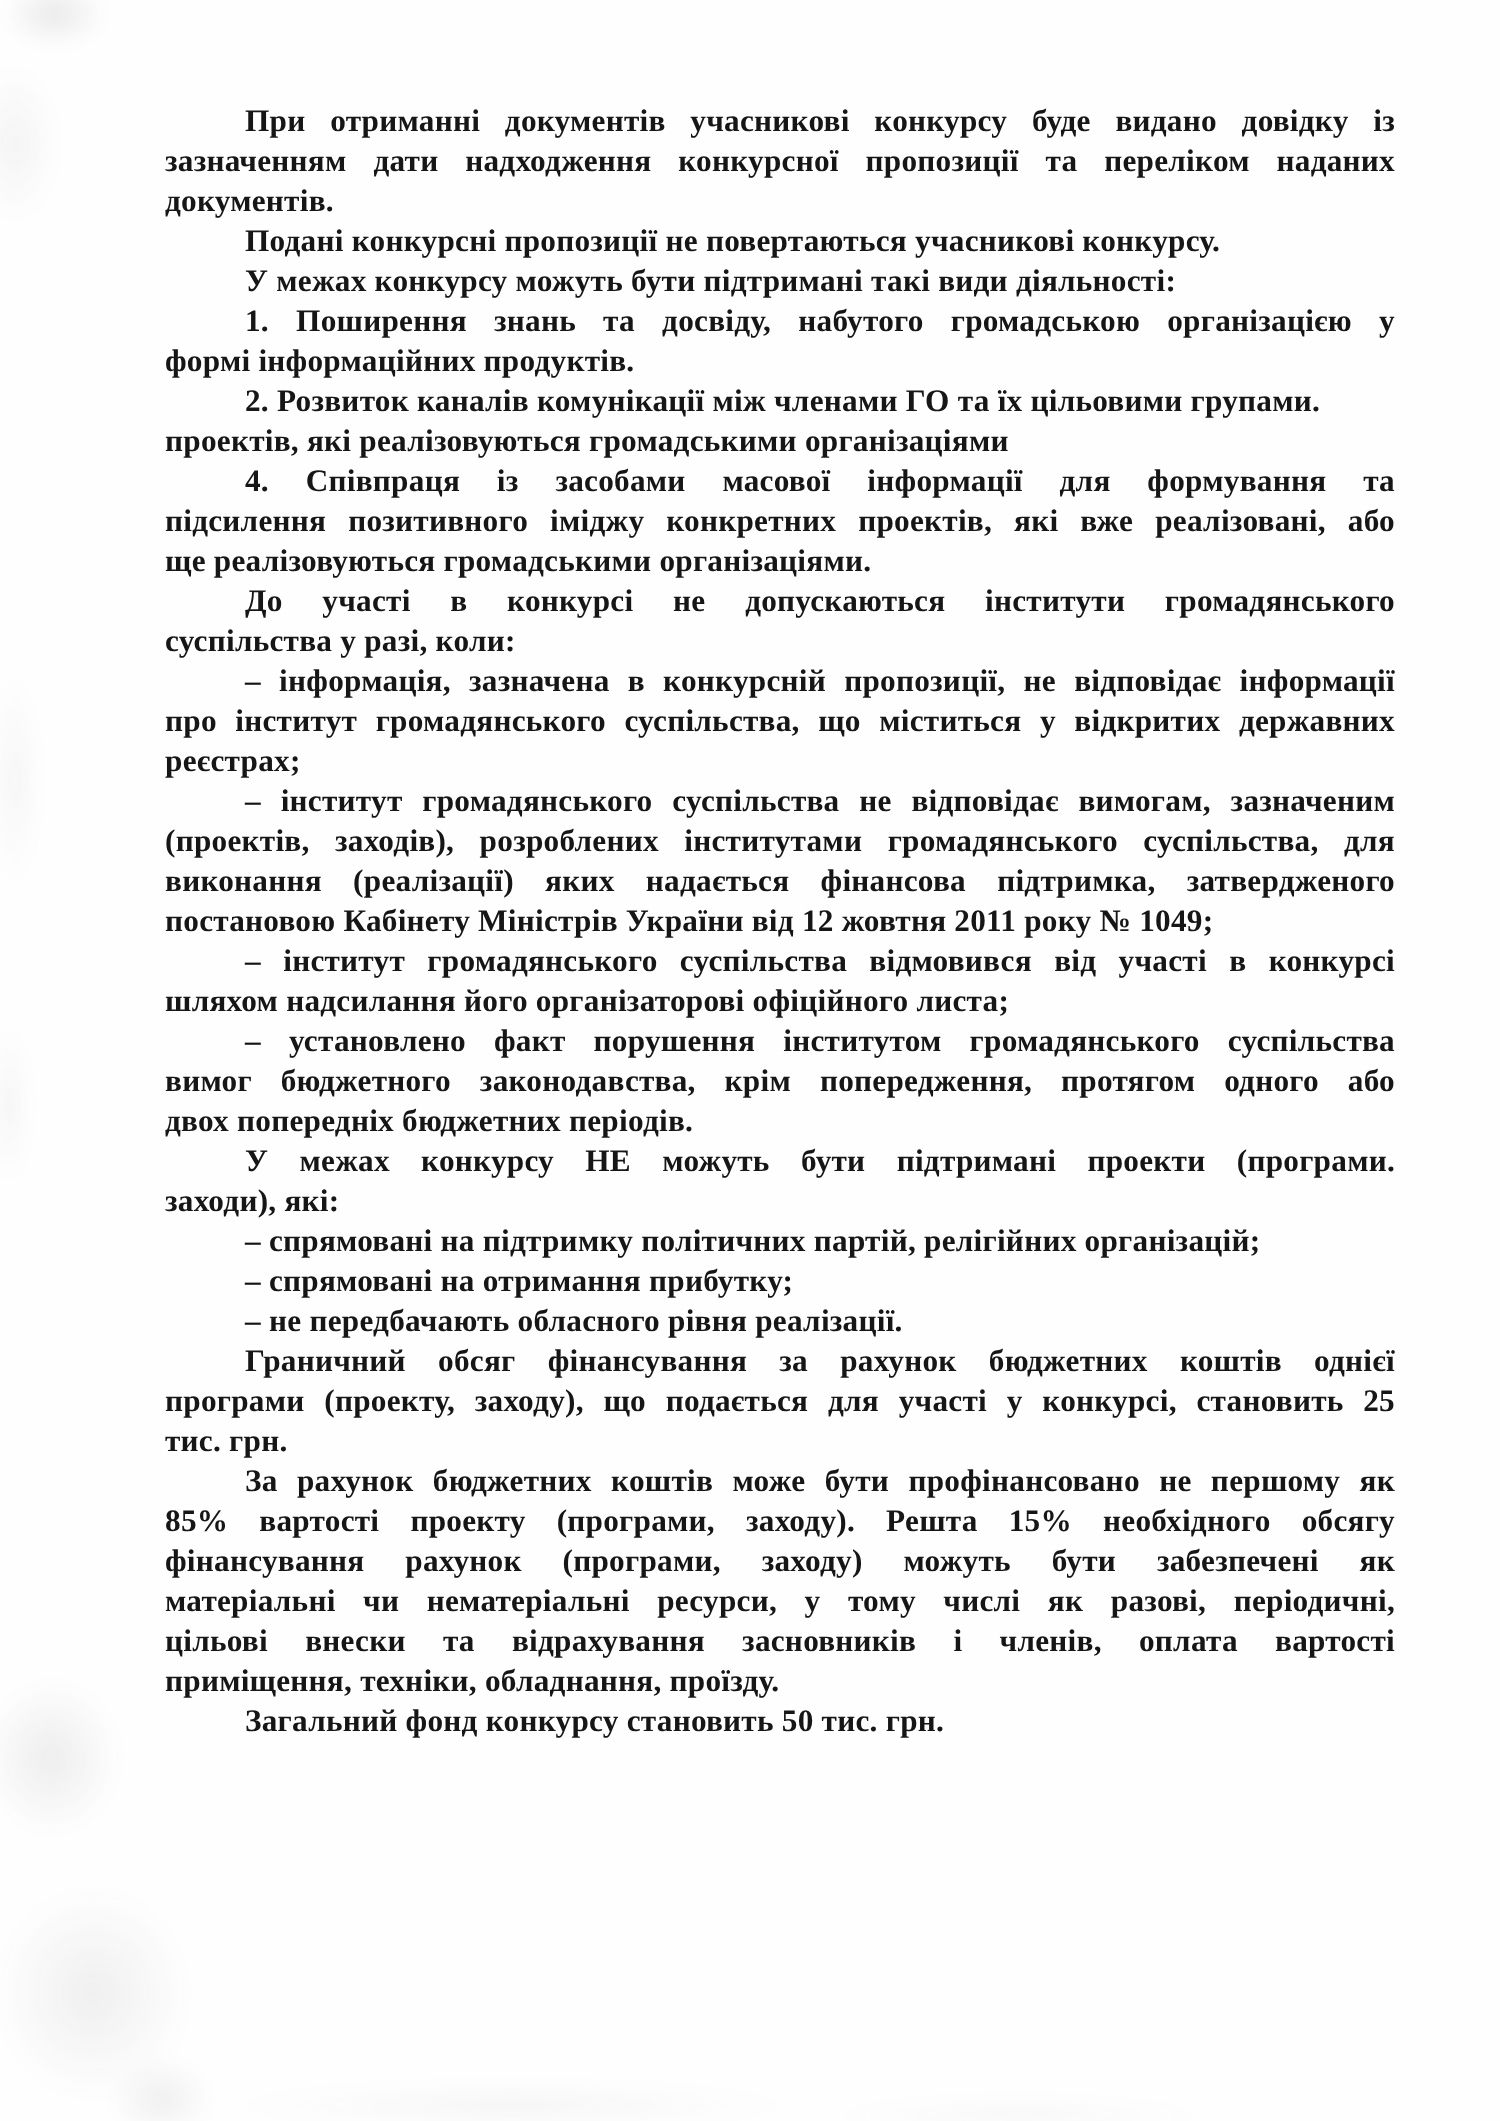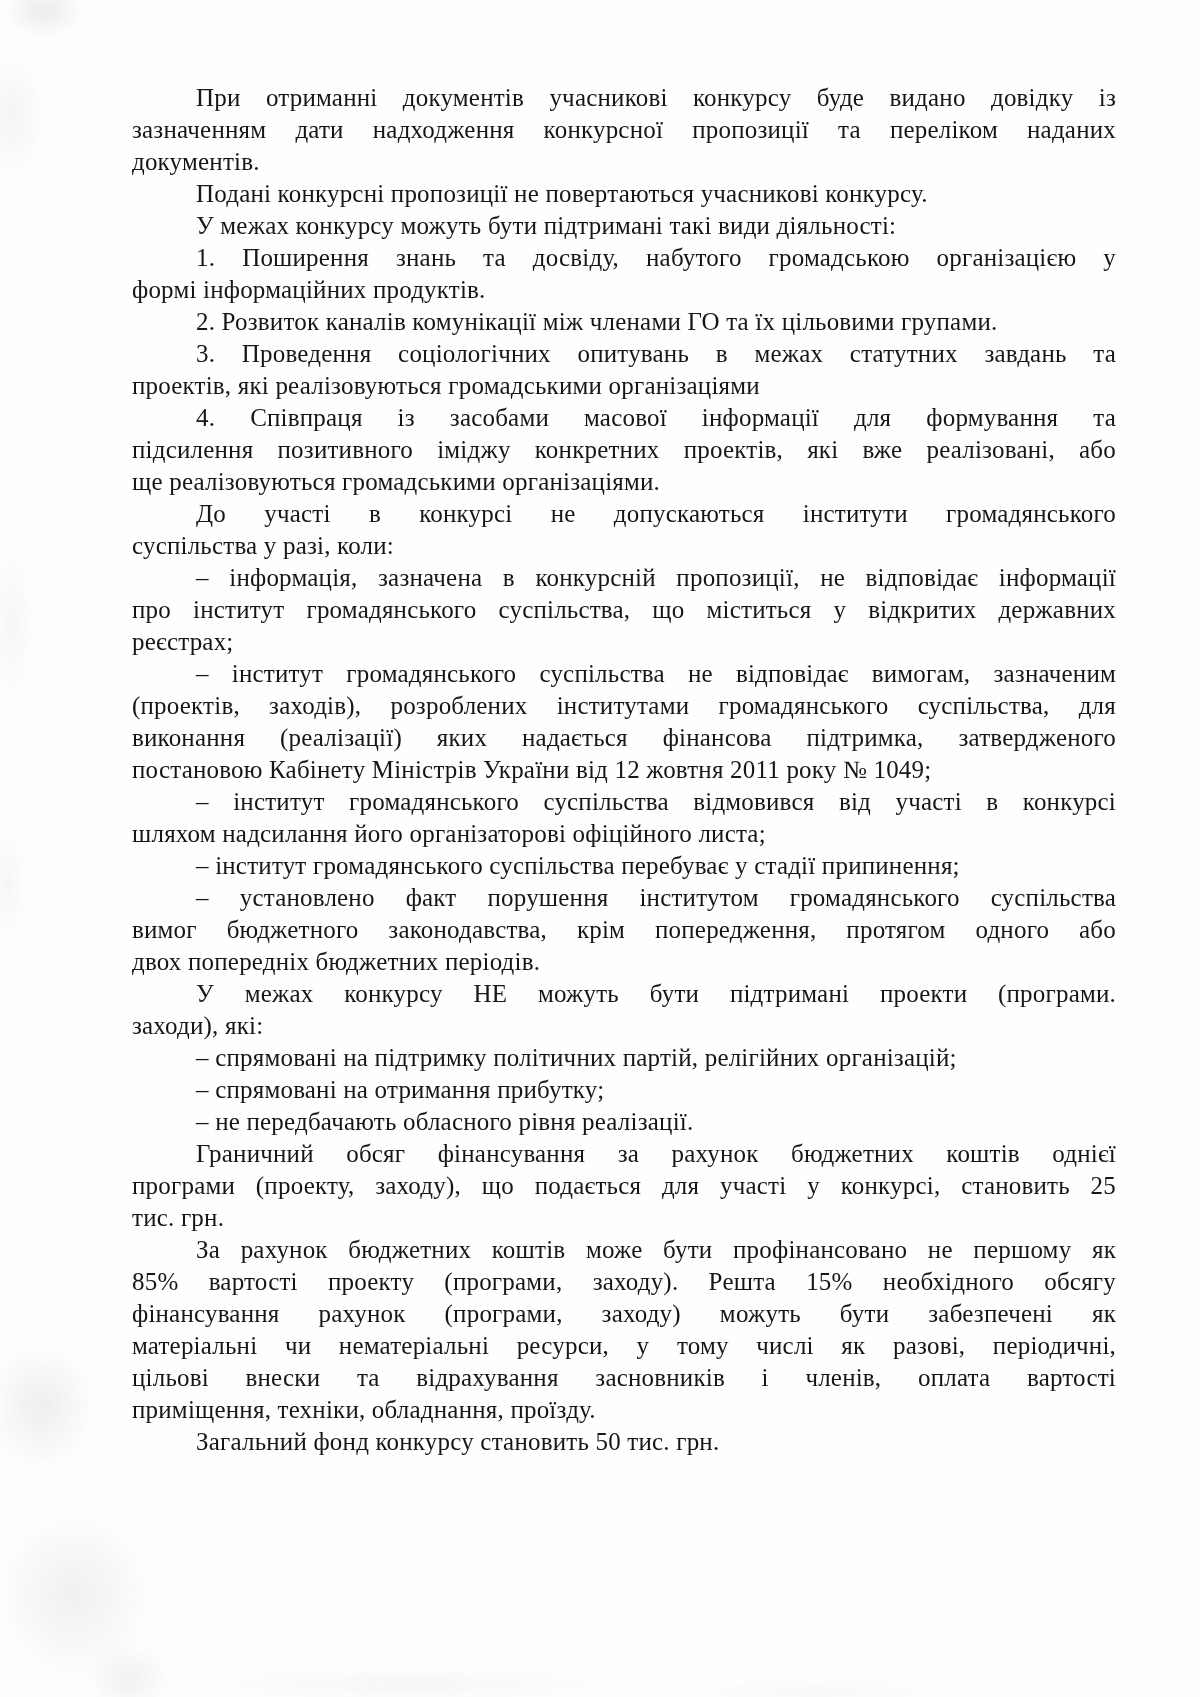--- a/index.html
+++ b/index.html
@@ -31,20 +31,21 @@
     letter-spacing: 0.2px;
   }
   .para {
     margin: 0;
     padding: 0;
   }
   .line {
     text-align: justify;
     text-align-last: justify;
     white-space: normal;
+    font-weight: bold;
   }
   .line.last {
     text-align-last: left;
   }
   .line.first {
     text-indent: 64px;
   }
   
   .smudge {
     position: absolute;
@@ -99,21 +100,20 @@
         <div class="line first last">У межах конкурсу можуть бути підтримані такі види діяльності:</div>
       </div>
       <div class="para">
         <div class="line first">1. Поширення знань та досвіду, набутого громадською організацією у</div>
         <div class="line last">формі інформаційних продуктів.</div>
       </div>
       <div class="para">
         <div class="line first last">2. Розвиток каналів комунікації між членами ГО та їх цільовими групами.</div>
       </div>
       <div class="para">
-        <div class="line first">3. Проведення соціологічних опитувань в межах статутних завдань та</div>
         <div class="line last">проектів, які реалізовуються громадськими організаціями</div>
       </div>
       <div class="para">
         <div class="line first">4. Співпраця із засобами масової інформації для формування та</div>
         <div class="line">підсилення позитивного іміджу конкретних проектів, які вже реалізовані, або</div>
         <div class="line last">ще реалізовуються громадськими організаціями.</div>
       </div>
       <div class="para">
         <div class="line first">До участі в конкурсі не допускаються інститути громадянського</div>
         <div class="line last">суспільства у разі, коли:</div>
@@ -125,23 +125,20 @@
       </div>
       <div class="para">
         <div class="line first">– інститут громадянського суспільства не відповідає вимогам, зазначеним</div>
         <div class="line">(проектів, заходів), розроблених інститутами громадянського суспільства, для</div>
         <div class="line">виконання (реалізації) яких надається фінансова підтримка, затвердженого</div>
         <div class="line last">постановою Кабінету Міністрів України від 12 жовтня 2011 року № 1049;</div>
       </div>
       <div class="para">
         <div class="line first">– інститут громадянського суспільства відмовився від участі в конкурсі</div>
         <div class="line last">шляхом надсилання його організаторові офіційного листа;</div>
-      </div>
-      <div class="para">
-        <div class="line first last">– інститут громадянського суспільства перебуває у стадії припинення;</div>
       </div>
       <div class="para">
         <div class="line first">– установлено факт порушення інститутом громадянського суспільства</div>
         <div class="line">вимог бюджетного законодавства, крім попередження, протягом одного або</div>
         <div class="line last">двох попередніх бюджетних періодів.</div>
       </div>
       <div class="para">
         <div class="line first">У межах конкурсу НЕ можуть бути підтримані проекти (програми.</div>
         <div class="line last">заходи), які:</div>
       </div>

